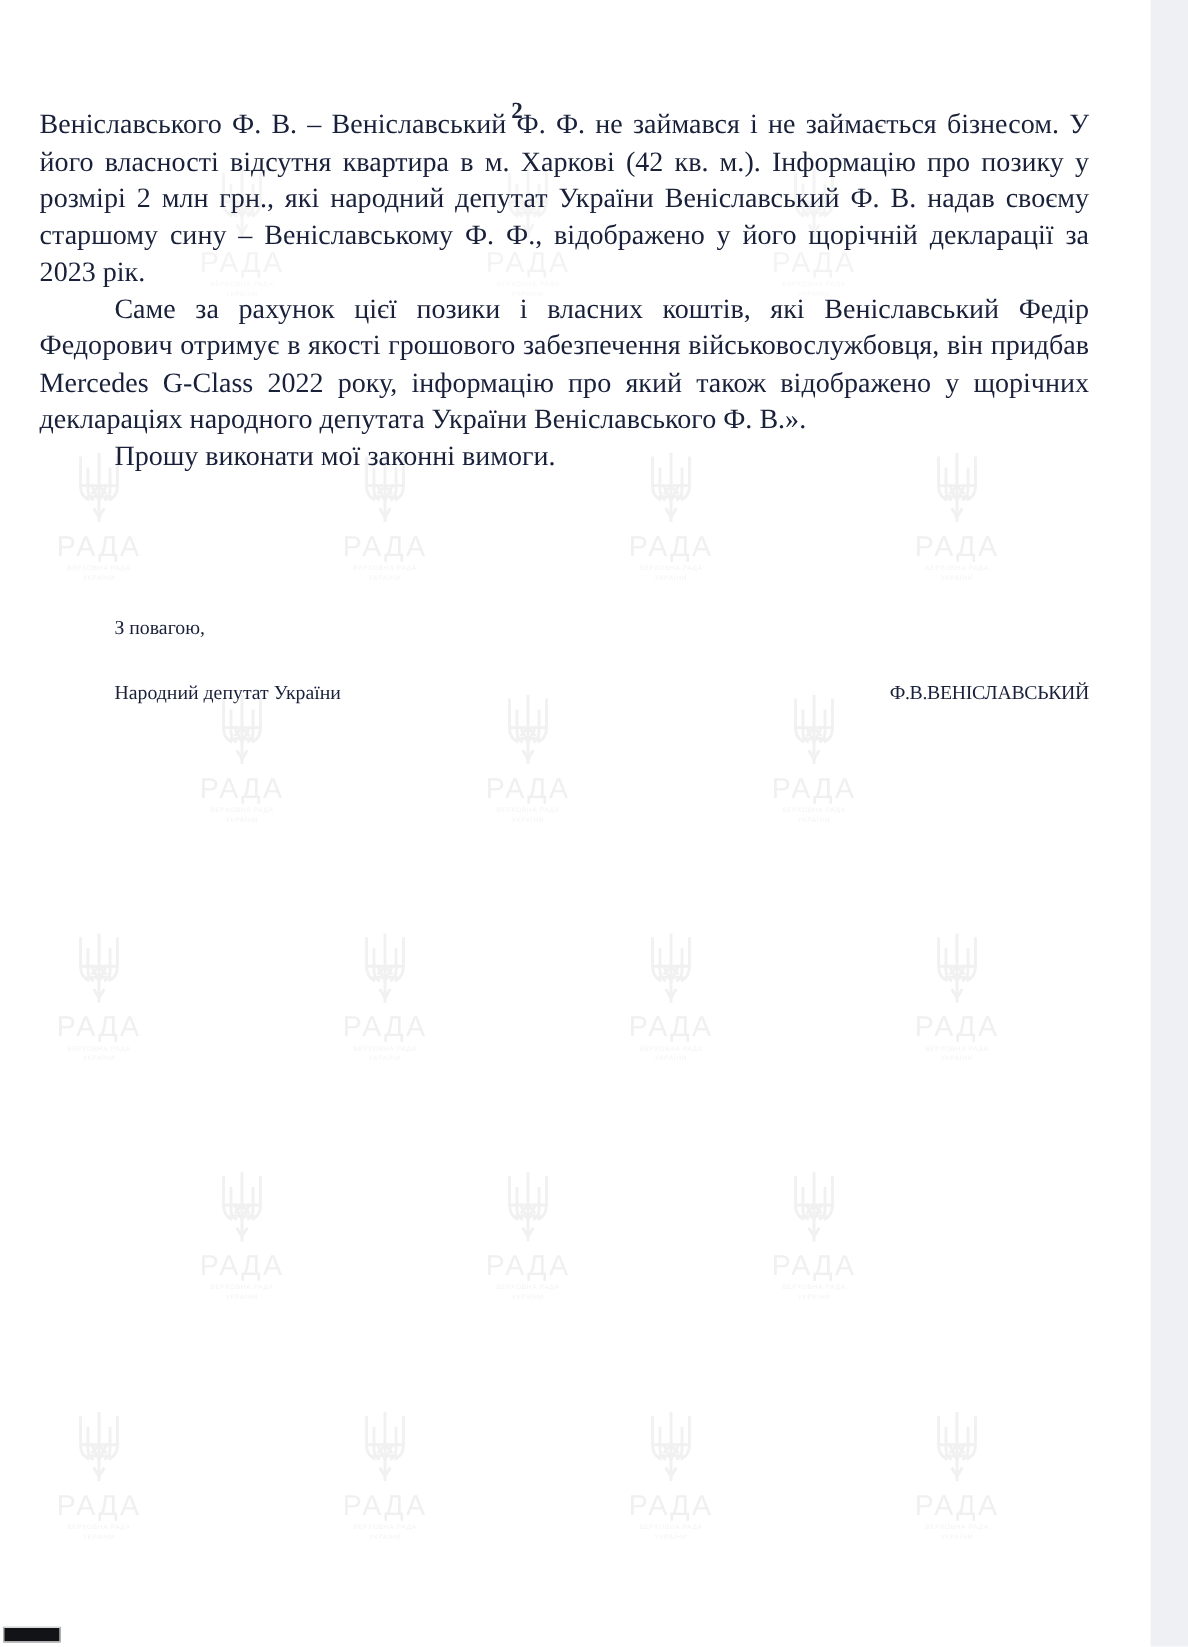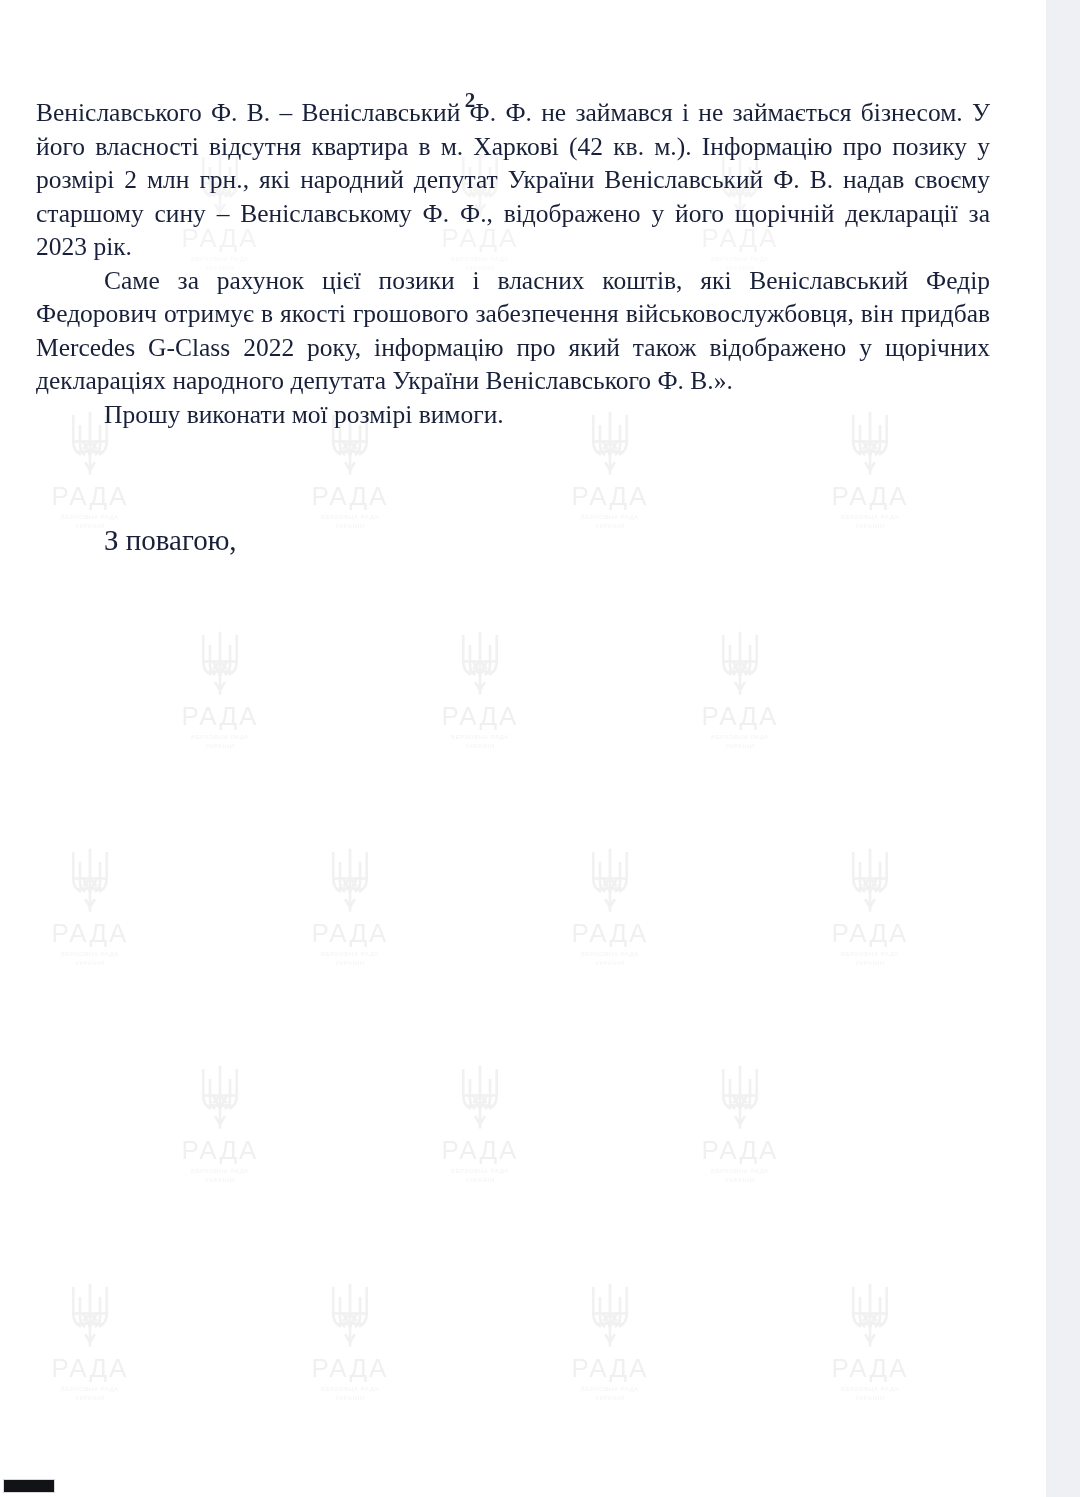--- a/index.html
+++ b/index.html
@@ -112,23 +112,23 @@
   }
   #body-text p {
     margin: 0 0 0 0;
   }
   p.no-indent { text-indent: 0; }
   p.indent { text-indent: 68px; }
 
   #closing-block {
     position: absolute;
     left: 104px;
-    top: 524px;
+    top: 554px;
     width: 886px;
-    font-size: 29px;
+    font-size: 18px;
     line-height: 33.5px;
     color: #19213a;
   }
   #closing-block .regards {
     margin: 0;
   }
   #closing-block .sign-row {
     display: flex;
     justify-content: space-between;
     align-items: baseline;
@@ -562,25 +562,29 @@
       </div>
     </div>
 
   <div id="content-layer">
 
     <div id="page-number">2</div>
 
     <div id="body-text">
       <p class="no-indent">Веніславського Ф. В. – Веніславський Ф. Ф. не займався і не займається бізнесом. У його власності відсутня квартира в м. Харкові (42 кв. м.). Інформацію про позику у розмірі 2 млн грн., які народний депутат України Веніславський Ф. В. надав своєму старшому сину – Веніславському Ф. Ф., відображено у його щорічній декларації за 2023 рік.</p>
       <p class="indent">Саме за рахунок цієї позики і власних коштів, які Веніславський Федір Федорович отримує в якості грошового забезпечення військовослужбовця, він придбав Mercedes G-Class 2022 року,  інформацію про який також відображено у щорічних деклараціях народного депутата України Веніславського Ф. В.».</p>
-      <p class="indent">Прошу виконати мої розмірі вимоги.</p>
+      <p class="indent">Прошу виконати мої законні вимоги.</p>
     </div>
 
     <div id="closing-block">
       <p class="regards">З повагою,</p>
+      <div class="sign-row">
+        <span class="sign-title">Народний депутат України</span>
+        <span class="sign-name">Ф.В.ВЕНІСЛАВСЬКИЙ</span>
+      </div>
     </div>
 
   </div>
 </div>
 
 <div id="right-strip"></div>
 
 <div id="bottom-left-fragment"></div>
 
 </body></html>

